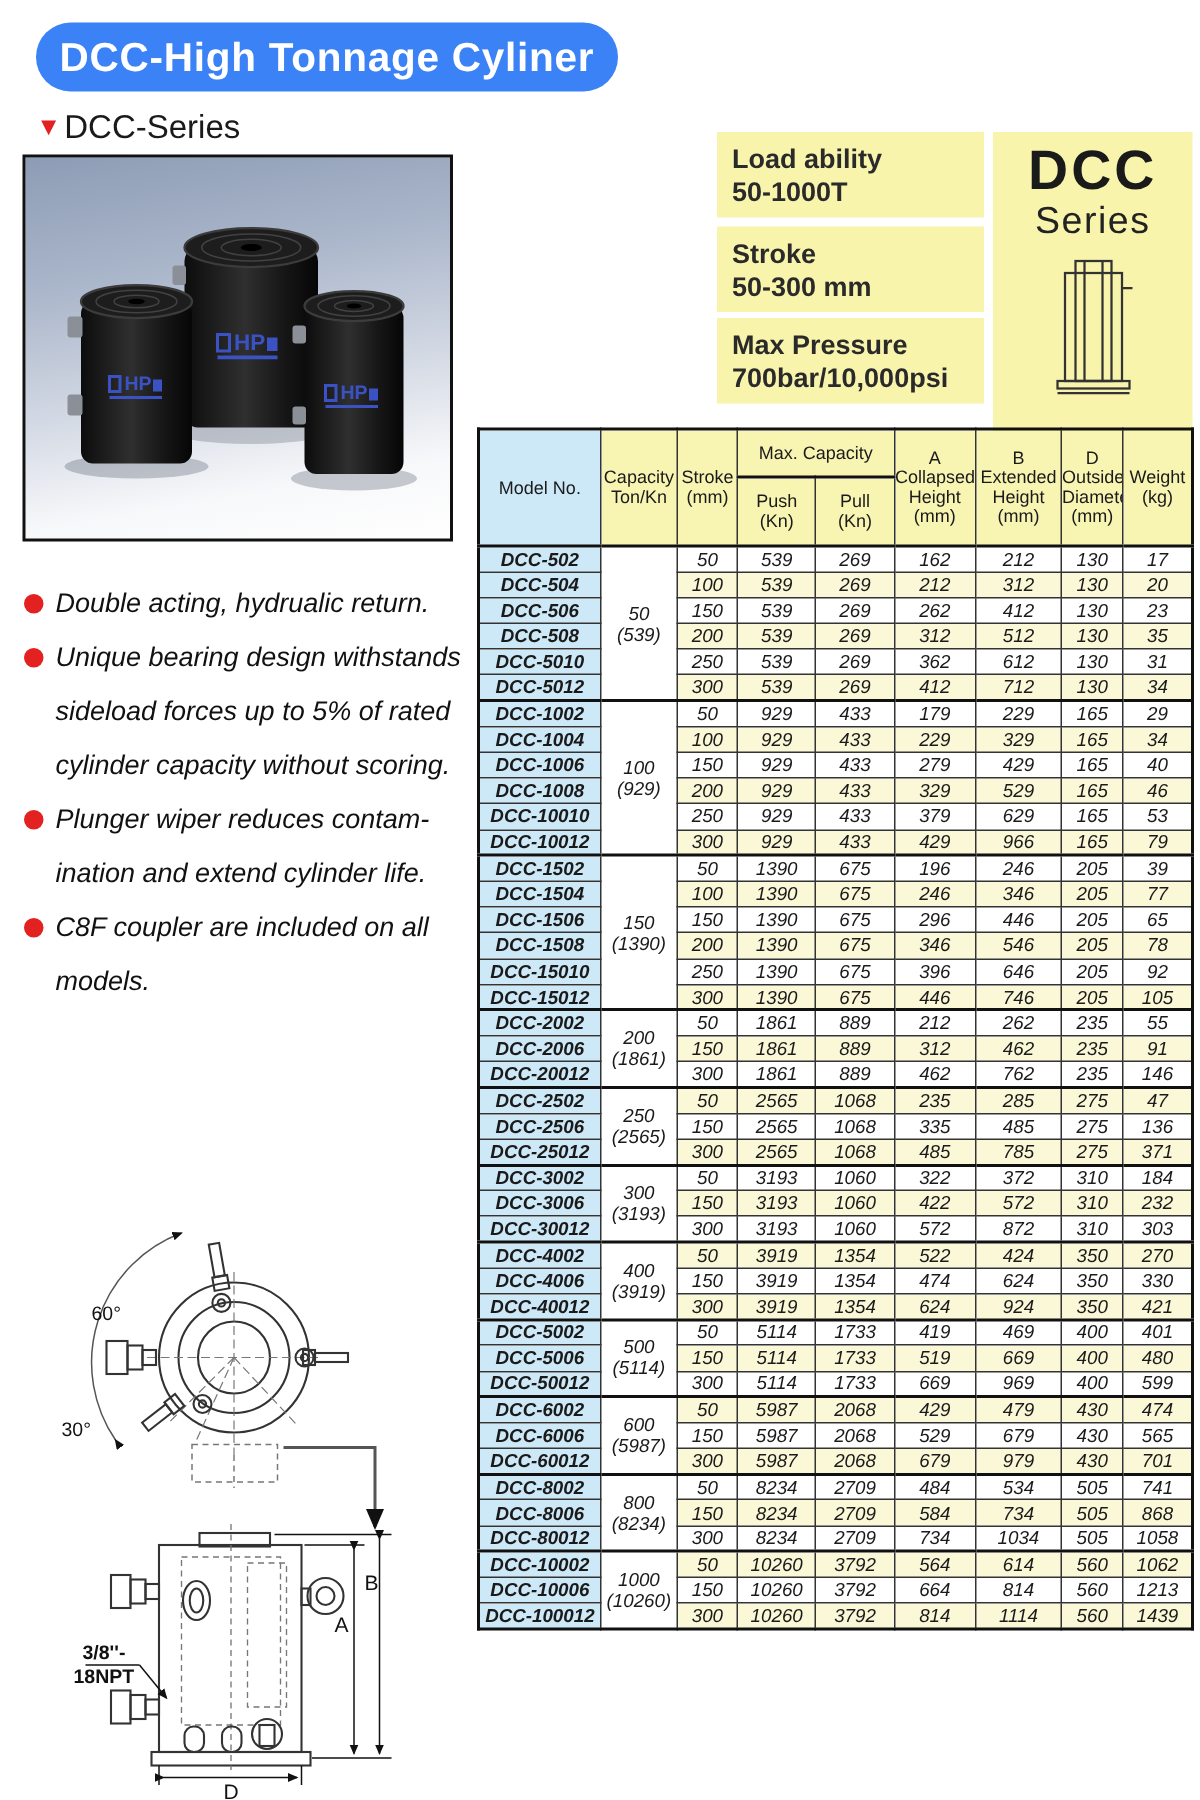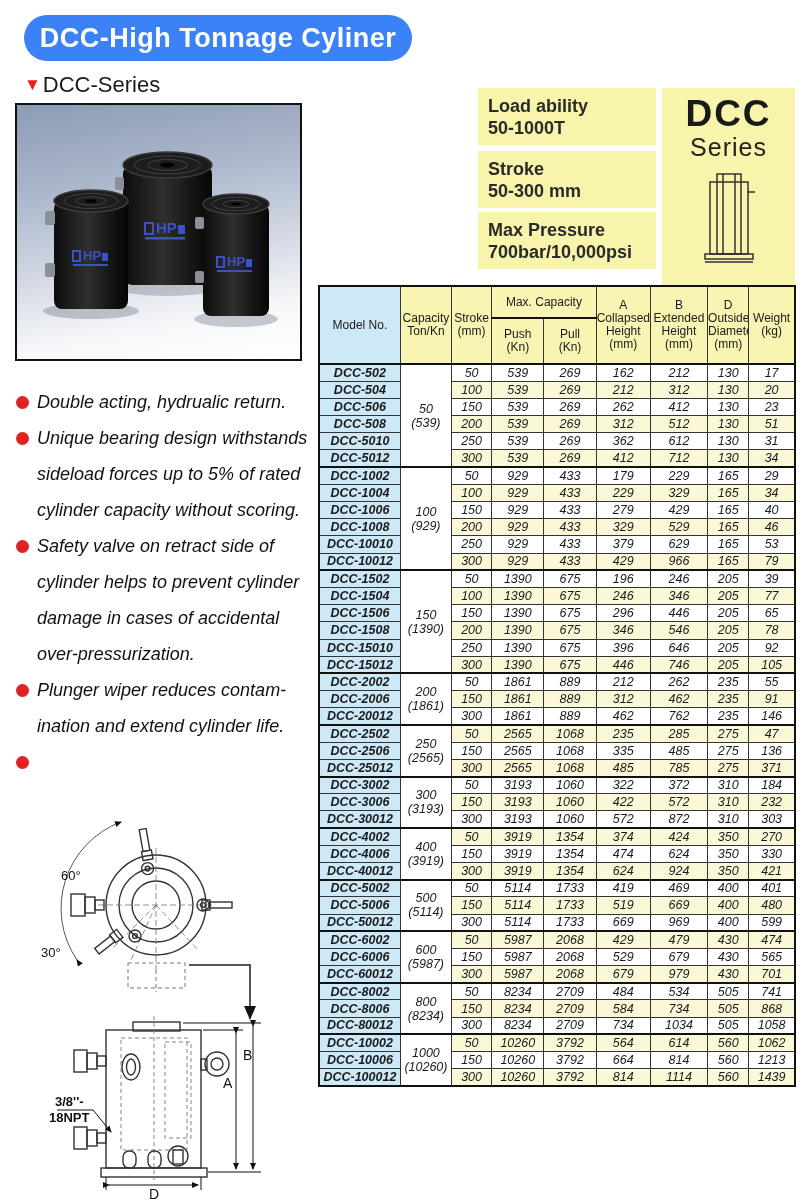--- a/index.html
+++ b/index.html
@@ -158,23 +158,22 @@
       <line x1="59" y1="26" x2="66" y2="26"></line>
       <rect x="16" y="88" width="48" height="5"></rect>
       <line x1="16" y1="96" x2="64" y2="96"></line>
     </g>
   </svg>
 </div>
 
 <div class="abs features">
   <div class="feature"><span class="dot"></span><span>Double acting, hydrualic return.</span></div>
   <div class="feature"><span class="dot"></span><span>Unique bearing design withstands sideload forces up to 5% of rated cylinder capacity without scoring.</span></div>
-  <div class="feature"><span class="dot"></span><span>Safety valve on retract side of cylinder helps to prevent cylinder damage in cases of accidental over-pressurization.</span></div>
   <div class="feature"><span class="dot"></span><span>Plunger wiper reduces contam-ination and extend cylinder life.</span></div>
-  <div class="feature"><span class="dot"></span></div>
+  <div class="feature"><span class="dot"></span><span>C8F coupler are included on all models.</span></div>
 </div>
 
 <div class="abs drawings">
   <svg width="300" height="380" viewBox="0 0 300 380">
     <defs>
       <marker id="arr" markerWidth="8" markerHeight="8" refX="6" refY="3" orient="auto">
         <path d="M0,0 L7,3 L0,6 z" fill="#111"></path>
       </marker>
     </defs>
 
@@ -354,21 +353,21 @@
           <td class="num-cell">23</td>
         </tr>
         <tr>
           <td class="model-cell">DCC-508</td>
           <td class="num-cell zebra">200</td>
           <td class="num-cell zebra">539</td>
           <td class="num-cell zebra">269</td>
           <td class="num-cell zebra">312</td>
           <td class="num-cell zebra">512</td>
           <td class="num-cell zebra">130</td>
-          <td class="num-cell zebra">51</td>
+          <td class="num-cell zebra">35</td>
         </tr>
         <tr>
           <td class="model-cell">DCC-5010</td>
           <td class="num-cell">250</td>
           <td class="num-cell">539</td>
           <td class="num-cell">269</td>
           <td class="num-cell">362</td>
           <td class="num-cell">612</td>
           <td class="num-cell">130</td>
           <td class="num-cell">31</td>
@@ -603,21 +602,21 @@
           <td class="num-cell">310</td>
           <td class="num-cell">303</td>
         </tr>
         <tr class="group-start">
           <td class="model-cell">DCC-4002</td>
           <td class="capacity-cell" rowspan="3">400
 (3919)</td>
           <td class="num-cell zebra">50</td>
           <td class="num-cell zebra">3919</td>
           <td class="num-cell zebra">1354</td>
-          <td class="num-cell zebra">374</td>
+          <td class="num-cell zebra">522</td>
           <td class="num-cell zebra">424</td>
           <td class="num-cell zebra">350</td>
           <td class="num-cell zebra">270</td>
         </tr>
         <tr>
           <td class="model-cell">DCC-4006</td>
           <td class="num-cell">150</td>
           <td class="num-cell">3919</td>
           <td class="num-cell">1354</td>
           <td class="num-cell">474</td>

